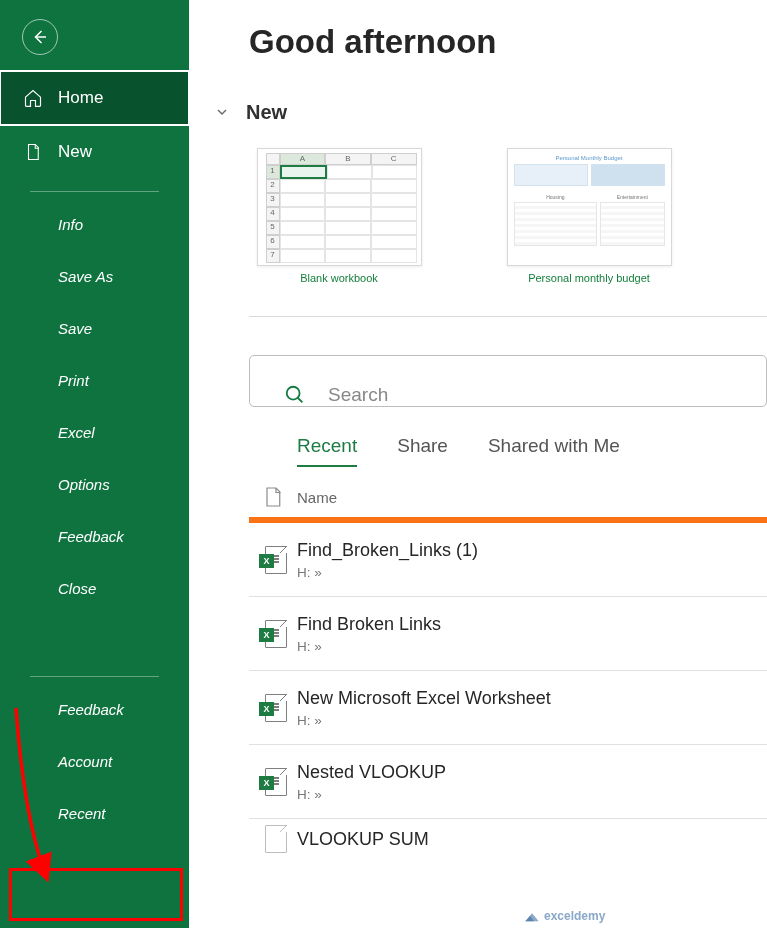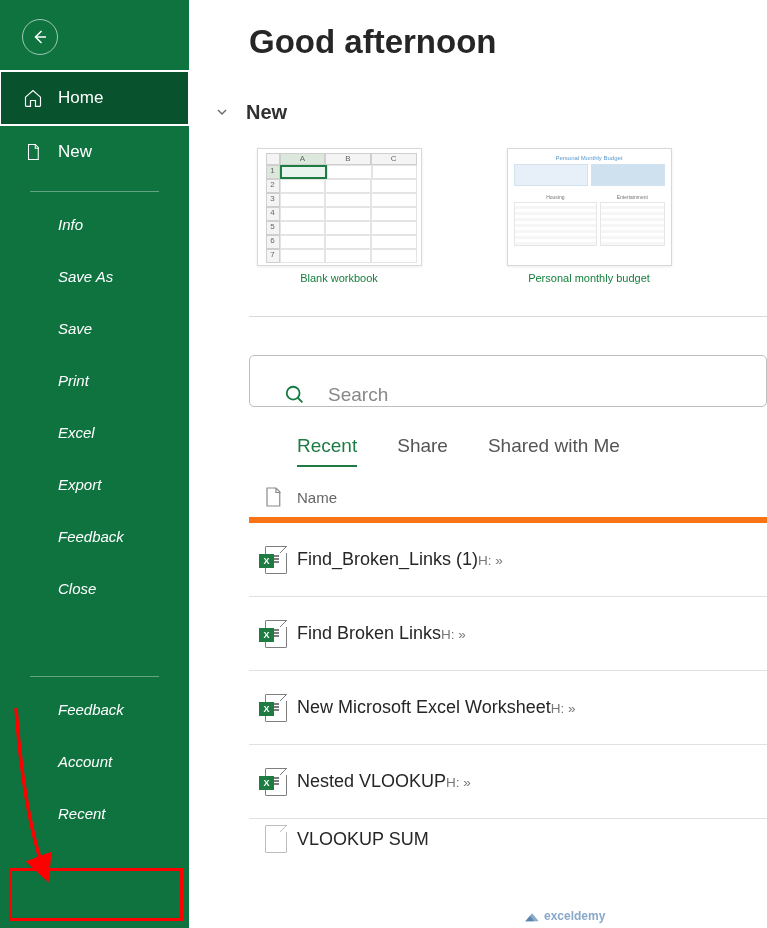--- a/index.html
+++ b/index.html
@@ -73,21 +73,21 @@
 
   .tabs { display:flex; gap:40px; margin:28px 0 0 60px; font-size:19px; }
   .tab { color:#555; padding-bottom:8px; cursor:pointer; }
   .tab.active { color:#1e7b42; font-weight:400; border-bottom:2px solid #1e7b42;margin-left:48px; }
 
   .file-table { margin:10px 0 0 60px; }
   .ft-header { display:flex; align-items:center; height:46px; border-bottom:6px solid #f97316; color:#666; font-size:15px; }
   .ft-header .col-icon { width:48px; display:flex; justify-content:center; }
   .ft-row { display:flex; align-items:center; height:74px; border-bottom:1px solid #e1e1e1; cursor:pointer; }
   .ft-row .col-icon { width:48px; display:flex; justify-content:center; }
-  .ft-meta { display:flex; }
+  .ft-meta { display:flex; flex-direction:column; }
   .ft-name { font-size:18px; color:#262626; }
   .ft-path { font-size:13.5px; color:#777; margin-top:4px; }
 
   .excel-file-icon { width:28px; height:28px; position:relative; }
   .efi-page { position:absolute; right:0; top:0; width:22px; height:28px; background:#fff; border:1.5px solid #7e7e7e; border-radius:1px; }
   .efi-page::before { content:''; position:absolute; right:-1px; top:-1px; width:7px; height:7px; background:linear-gradient(135deg, transparent 48%, #7e7e7e 50%, #fff 52%); }
   .efi-badge { position:absolute; left:0; top:8px; width:15px; height:14px; background:#1e7b42; color:#fff; font-size:9px; font-weight:bold; display:flex; align-items:center; justify-content:center; }
   .efi-lines { position:absolute; left:8px; top:9px; width:12px; height:12px; }
   .efi-lines div { height:2px; margin-bottom:1px; background:#7e7e7e; width:8px; margin-left:4px; }
 
@@ -126,21 +126,21 @@
   </div>
 
 
   <div class="sb-divider"></div>
 
   <div class="sb-sub">Info</div>
   <div class="sb-sub">Save As</div>
   <div class="sb-sub">Save</div>
   <div class="sb-sub">Print</div>
   <div class="sb-sub">Excel</div>
-  <div class="sb-sub">Export</div>
+  <div class="sb-sub">Options</div>
   <div class="sb-sub">Feedback</div>
   <div class="sb-sub">Close</div>
 
   <div class="sb-spacer"></div>
   <div class="sb-divider"></div>
 
   <div class="sb-sub">Feedback</div>
   <div class="sb-sub">Account</div>
   <div class="sb-sub">Recent</div>
 

